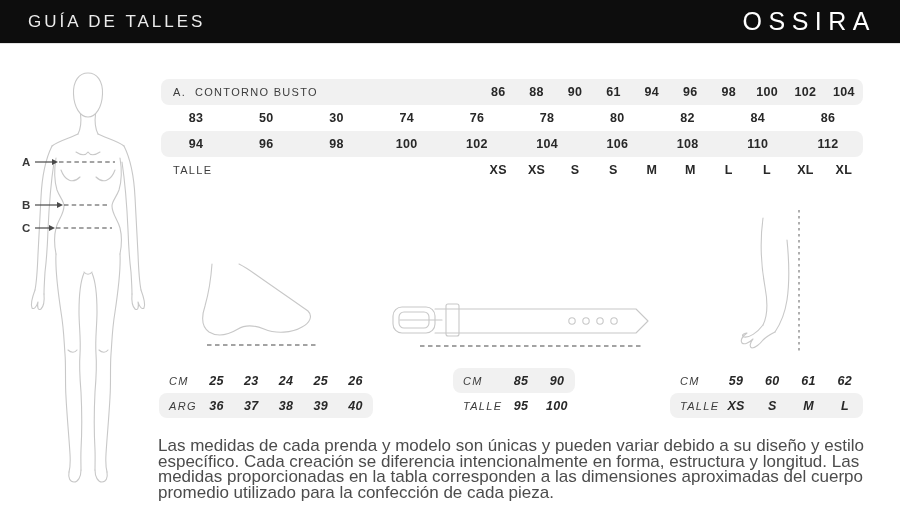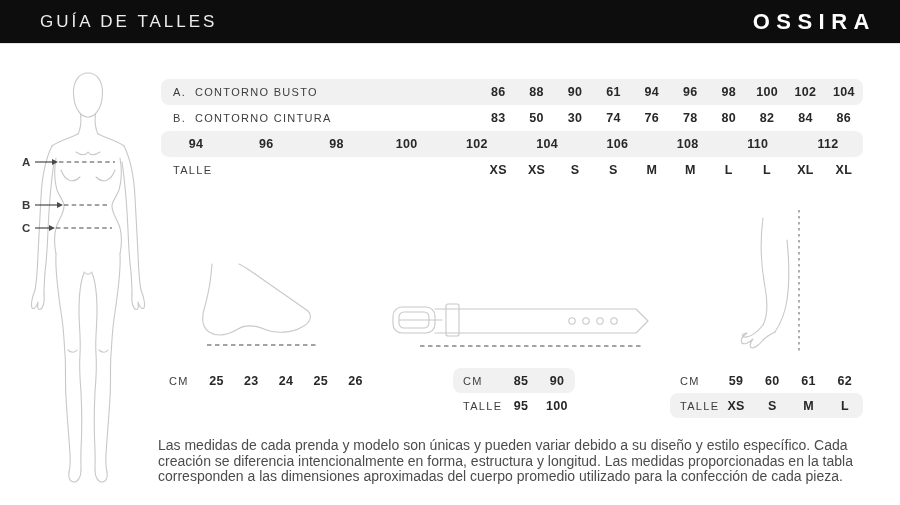--- a/index.html
+++ b/index.html
@@ -8,63 +8,63 @@
     position:relative; width:900px; height:505px; background:#ffffff;
     font-family:"Liberation Sans", sans-serif; overflow:hidden;
   }
   
   .header {
     position:absolute; left:0; top:0; width:900px; height:44px;
     background:#0d0d0d; display:flex; align-items:center;
     justify-content:space-between; border-bottom:1px solid #e3e3e3;
   }
   .header-title {
-    margin-left:40px; color:#ececec; font-size:17px;
+    margin-left:28px; color:#ececec; font-size:17px;
     letter-spacing:3px; font-weight:400;
   }
   .header-brand {
-    margin-right:24px; color:#ffffff; font-size:22px;
-    letter-spacing:6.5px; font-weight:700;
+    margin-right:24px; color:#ffffff; font-size:25px;
+    letter-spacing:6.5px; font-weight:400;
   }
   
   .dtable { position:absolute; }
   .trow { display:flex; align-items:center; }
   .trow.striped { background:#f1f1f1;border-radius:8px; }
   .tlabel {
     font-size:11px; letter-spacing:1.3px; color:#3d3d3d;
     white-space:nowrap; flex:none;
   }
   .tprefix { display:inline-block; width:22px; }
   .tcell {
     flex:1; text-align:center; font-weight:700; font-size:12.5px;
     color:#282828; letter-spacing:0.3px;
   }
   .main-table { left:161px; top:79px; width:702px; }
   .main-table .trow { height:26px; }
   .main-table .tlabel { width:318px; padding-left:12px; }
   .shoe-table { left:159px; top:368px; width:214px; }
   .belt-table { left:453px; top:368px; width:122px; }
   .sleeve-table { left:670px; top:368px; width:193px; }
-  .shoe-table .trow, .belt-table .trow, .sleeve-table .trow { height:25px; }
+  .shoe-table .trow, .belt-table .trow, .sleeve-table .trow { height:25px;font-style:italic; }
   .shoe-table .tlabel { width:40px; padding-left:10px; }
   .belt-table .tlabel { width:50px; padding-left:10px; }
   .sleeve-table .tlabel { width:48px; padding-left:10px; }
   
   svg { position:absolute; overflow:visible; }
   .art { stroke:#c8c8c8; fill:none; stroke-width:1.1; stroke-linecap:round; stroke-linejoin:round; }
   .measure-line { stroke:#4a4a4a; stroke-width:1.2; }
   .measure-dash { stroke:#4a4a4a; stroke-width:1.2; stroke-dasharray:4.5 3.2; }
   .measure-head { fill:#4a4a4a; }
   .guide-dash { stroke:#858585; fill:none; stroke-width:1.3; stroke-dasharray:4.5 3.5; }
   .guide-dots { stroke:#858585; fill:none; stroke-width:1.3; stroke-dasharray:2.5 3.5; }
   .fig-letter { font-family:"Liberation Sans", sans-serif; font-size:11.5px; font-weight:700; fill:#3a3a3a; }
   
   .footer-note {
     position:absolute; left:158px; top:438px; width:738px;
-    font-size:14px; line-height:15.5px; color:#4c4c4c;
+    font-size:17px; line-height:15.5px; color:#4c4c4c;
   }
 </style>
 </head>
 <body>
 
 <div id="page">
 
   <div class="header">
     <div class="header-title">GUÍA DE TALLES</div>
     <div class="header-brand">OSSIRA</div>
@@ -126,21 +126,20 @@
         <div class="tcell">90</div>
         <div class="tcell">61</div>
         <div class="tcell">94</div>
         <div class="tcell">96</div>
         <div class="tcell">98</div>
         <div class="tcell">100</div>
         <div class="tcell">102</div>
         <div class="tcell">104</div>
       </div>
       <div class="trow">
-        <div class="tlabel"><span class="tprefix">B.</span>CONTORNO CINTURA</div>
         <div class="tcell">83</div>
         <div class="tcell">50</div>
         <div class="tcell">30</div>
         <div class="tcell">74</div>
         <div class="tcell">76</div>
         <div class="tcell">78</div>
         <div class="tcell">80</div>
         <div class="tcell">82</div>
         <div class="tcell">84</div>
         <div class="tcell">86</div>
@@ -178,20 +177,28 @@
   </svg>
   <div class="dtable shoe-table">
       <div class="trow">
         <div class="tlabel">CM</div>
         <div class="tcell">25</div>
         <div class="tcell">23</div>
         <div class="tcell">24</div>
         <div class="tcell">25</div>
         <div class="tcell">26</div>
       </div>
+      <div class="trow striped">
+        <div class="tlabel">ARG</div>
+        <div class="tcell">36</div>
+        <div class="tcell">37</div>
+        <div class="tcell">38</div>
+        <div class="tcell">39</div>
+        <div class="tcell">40</div>
+      </div>
     </div>
 
   <svg style="left:390px; top:300px;" width="266" height="50" viewBox="0 0 266 50">
     <g class="art">
       <rect x="3" y="7" width="42" height="26" rx="9"></rect>
       <rect x="9" y="12" width="30" height="16" rx="5"></rect>
       <line x1="10" y1="20" x2="52" y2="20"></line>
       <path d="M45,9 H246 L258,21 L246,33 H45"></path>
       <rect x="56" y="4" width="13" height="32" rx="2"></rect>
       <circle cx="182" cy="21" r="3.2"></circle>

